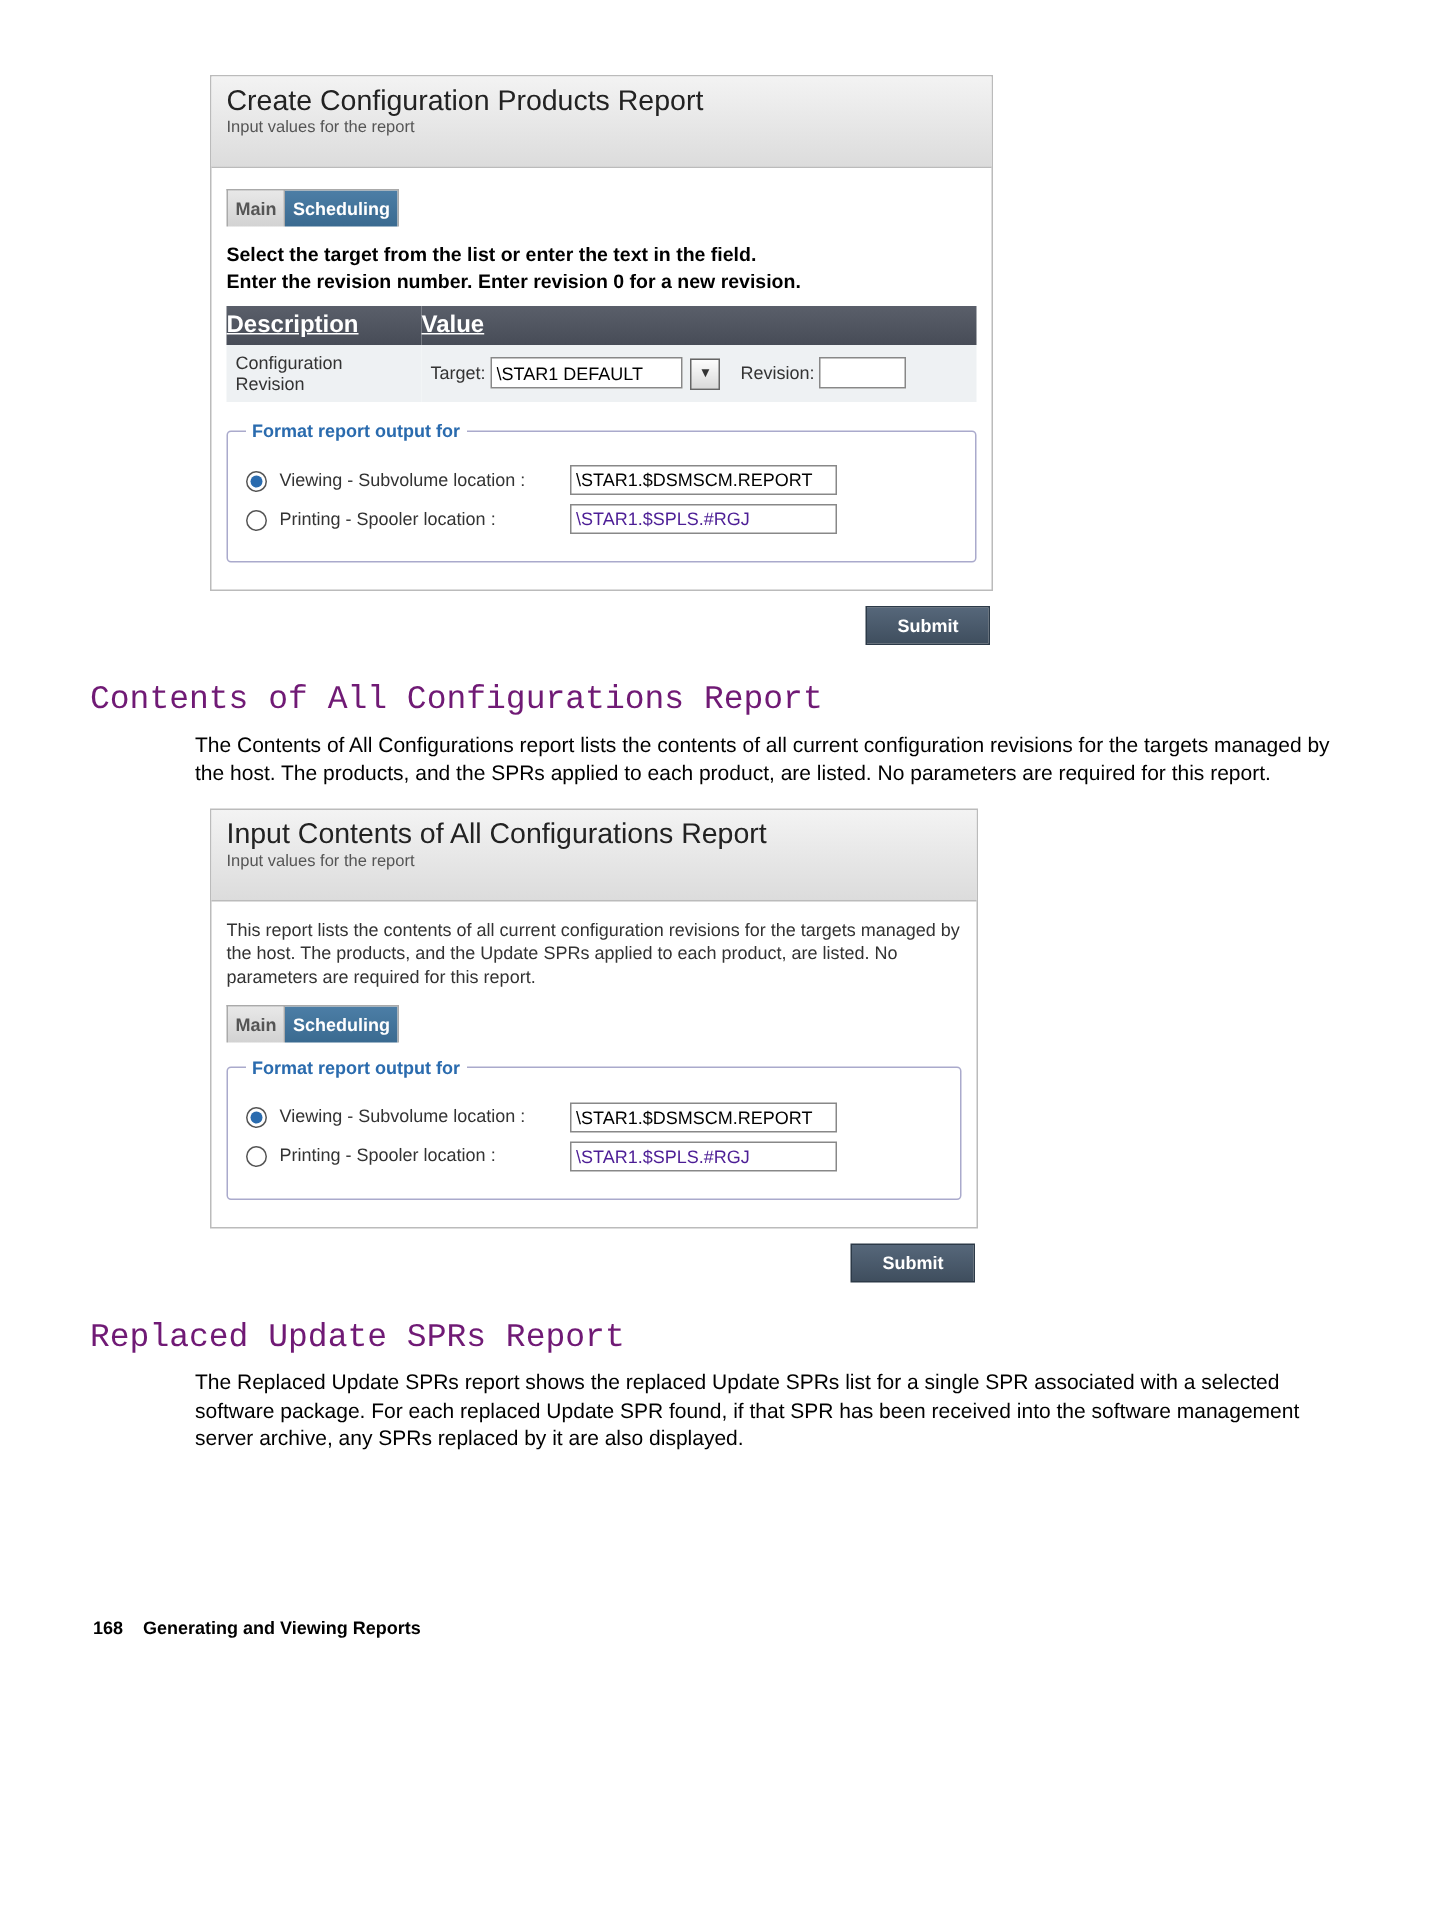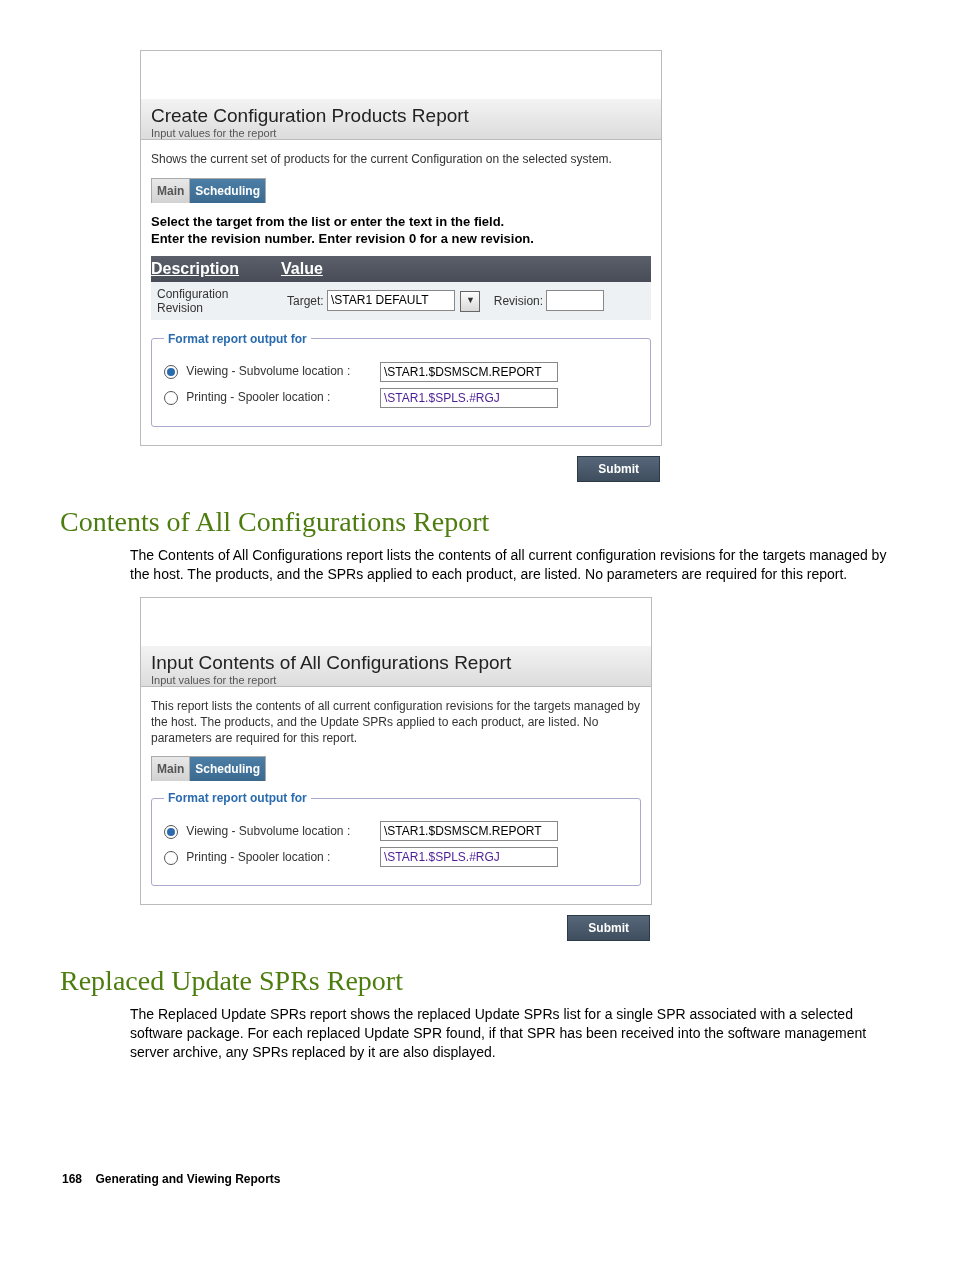--- a/index.html
+++ b/index.html
@@ -21,22 +21,21 @@
     border: 1px solid #bbb;
     background: #fff;
     width: 520px;
     font-family: Tahoma, Arial, sans-serif;
     font-size: 12px;
   }
   .panel-header {
     background: #e9e9e9;
     background: linear-gradient(#f3f3f3, #dcdcdc);
     border-bottom: 1px solid #bbb;
-    padding: 6px 10px 0 10px;
-    margin-top: 48px;
+    padding: 6px 10px 20px 10px;
   }
   .panel-title {
     font-size: 19px;
     color: #222;
     font-weight: normal;
   }
   .panel-sub {
     font-size: 11px;
     color: #555;
     margin-top: 0;
@@ -163,24 +162,24 @@
   .btn {
     background: linear-gradient(#56677a, #3f4e5e);
     color: #fff;
     border: 1px solid #2c3a48;
     padding: 5px 20px;
     font-size: 12px;
     font-weight: bold;
     cursor: pointer;
   }
   h2.doc-h2 {
-    font-family: Liberation Serif, serif;
+    font-family: Liberation Mono, monospace;
     font-weight: 300;
-    color: #4d7c0f;
-    font-size: 28px;
+    color: #701a75;
+    font-size: 22px;
     margin: 24px 0 8px 0;
   }
   p.doc-body {
     font-family: "Segoe UI", Arial, sans-serif;
     font-size: 14px;
     color: #000;
     line-height: 1.35;
     margin: 0 0 14px 70px;
   }
   .footer {
@@ -216,21 +215,20 @@
 
 <div class="page">
 
   <div class="screenshot-block">
     <div class="panel">
       <div class="panel-header">
         <div class="panel-title">Create Configuration Products Report</div>
         <div class="panel-sub">Input values for the report</div>
       </div>
       <div class="panel-body">
-        <div class="panel-desc">Shows the current set of products for the current Configuration on the selected system.</div>
 
         <div class="tabs">
           <div class="tab active">Main</div>
           <div class="tab inactive">Scheduling</div>
         </div>
 
         <div class="instruct">
           <span>Select the target from the list or enter the text in the field.</span><br>
           <span>Enter the revision number. Enter revision 0 for a new revision.</span>
         </div>

